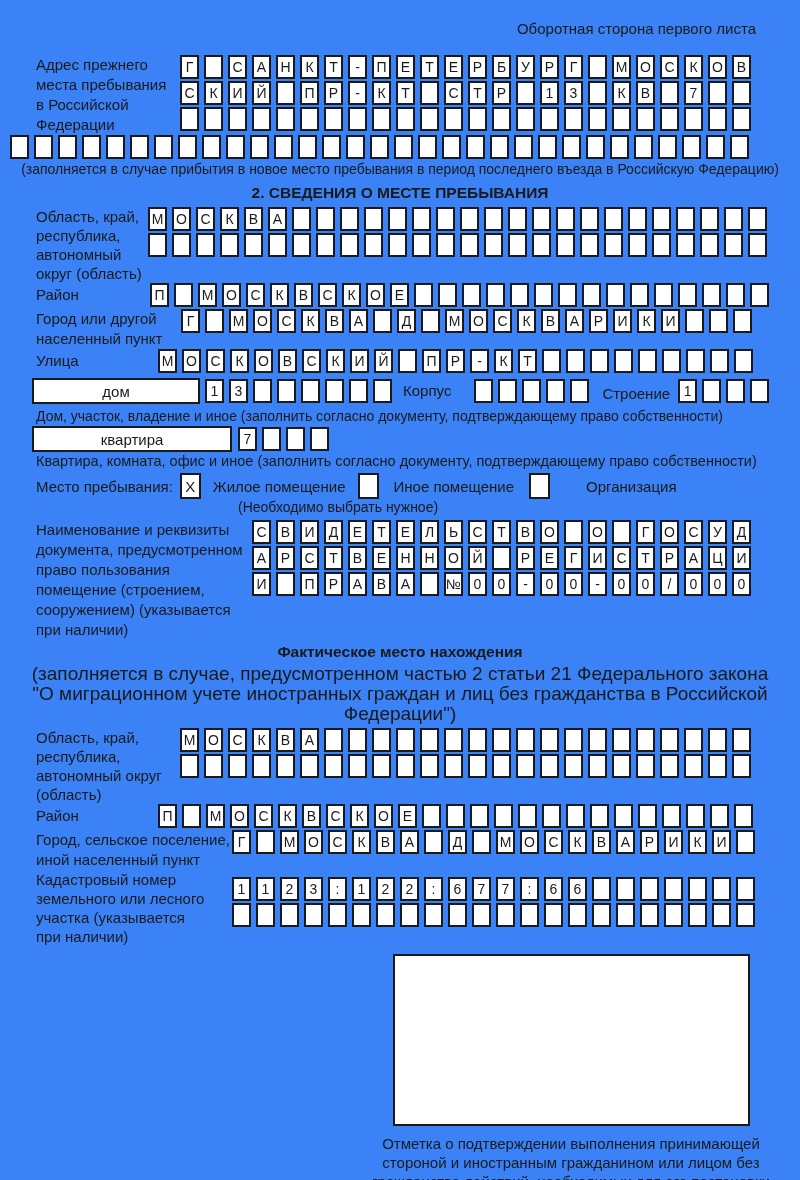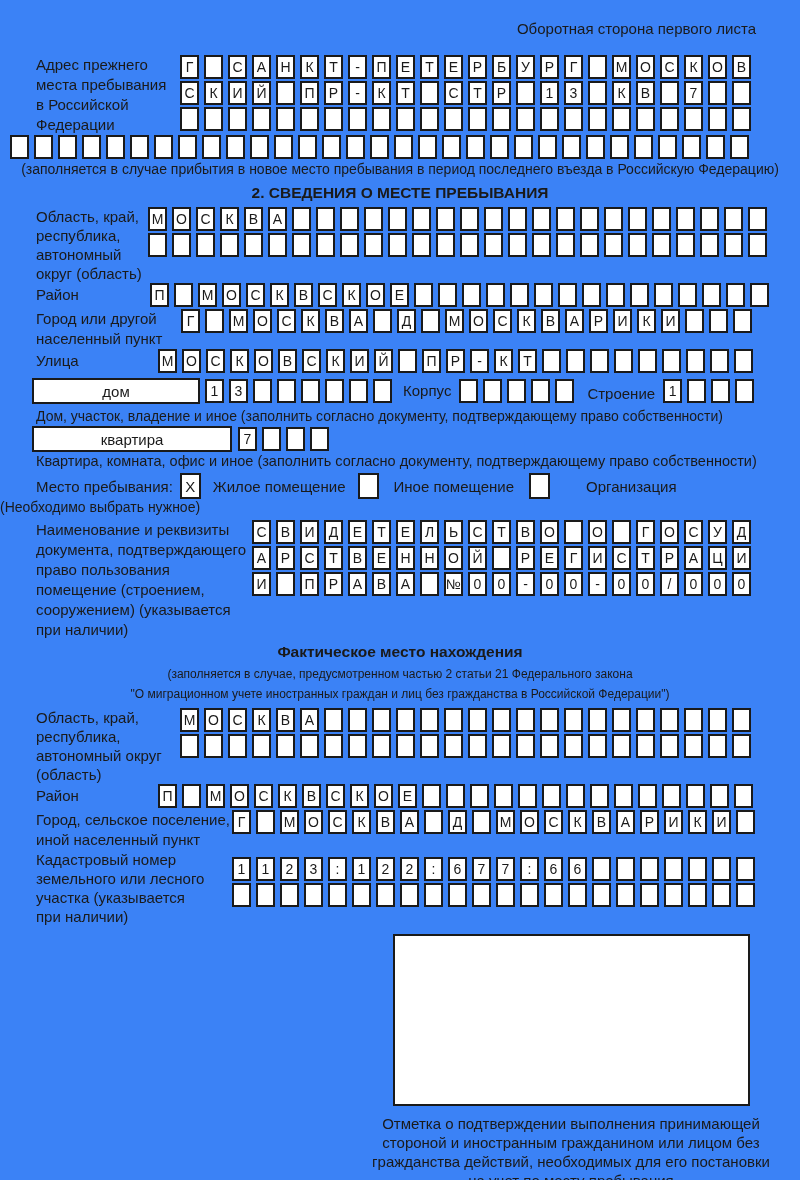--- a/index.html
+++ b/index.html
@@ -342,21 +342,21 @@
     <div class="cells">
         <span class="cell">1</span>
         <span class="cell">3</span>
         <span class="cell"></span>
         <span class="cell"></span>
         <span class="cell"></span>
         <span class="cell"></span>
         <span class="cell"></span>
         <span class="cell"></span>
       </div>
-    <span class="inline-lbl" style="margin:0 3px 0 6px;">Корпус</span>
+    <span class="inline-lbl" style="margin:0 18px 0 6px;">Корпус</span>
     <div class="cells">
         <span class="cell"></span>
         <span class="cell"></span>
         <span class="cell"></span>
         <span class="cell"></span>
         <span class="cell"></span>
       </div>
     <span class="inline-lbl" style="margin:6px 3px 0 8px;text-align:center;">Строение</span>
     <div class="cells">
         <span class="cell">1</span>
@@ -380,26 +380,26 @@
 
   <div class="stay-row">
     <span>Место пребывания:</span>
     <span class="chk" style="margin-left:7px;">X</span>
     <span style="margin-left:12px;">Жилое помещение</span>
     <span class="chk" style="margin-left:13px;"></span>
     <span style="margin-left:14px;">Иное помещение</span>
     <span class="chk" style="margin-left:15px;"></span>
     <span style="margin-left:36px;">Организация</span>
   </div>
-  <div class="note" style="">(Необходимо выбрать нужное)</div>
+  <div class="note" style="margin-left:238px;">(Необходимо выбрать нужное)</div>
 
   <div class="block ml36 mt4">
     <div class="lbl" style="width:216px;">
         <div>Наименование и реквизиты</div>
-        <div>документа, подтверждающего</div>
+        <div>документа, предусмотренном</div>
         <div>право пользования</div>
         <div>помещение (строением,</div>
         <div>сооружением) (указывается</div>
         <div>при наличии)</div>
       </div>
     <div class="rows">
       <div class="cells">
           <span class="cell">С</span>
           <span class="cell">В</span>
           <span class="cell">И</span>
@@ -465,21 +465,21 @@
           <span class="cell">0</span>
           <span class="cell">/</span>
           <span class="cell">0</span>
           <span class="cell">0</span>
           <span class="cell">0</span>
         </div>
     </div>
   </div>
 
   <div class="sec-title" style="margin-top:2px;margin-bottom:2px;">Фактическое место нахождения</div>
-  <div class="center" style="font-size:12px;line-height:20px;">
+  <div class="center" style="font-size:19px;line-height:20px;">
       <div>(заполняется в случае, предусмотренном частью 2 статьи 21 Федерального закона</div>
       <div>"О миграционном учете иностранных граждан и лиц без гражданства в Российской Федерации")</div>
     </div>
 
   <div class="block ml36 mt4">
     <div class="lbl" style="width:144px;line-height:19px;">
         <div>Область, край,</div>
         <div>республика,</div>
         <div>автономный округ</div>
         <div>(область)</div>

